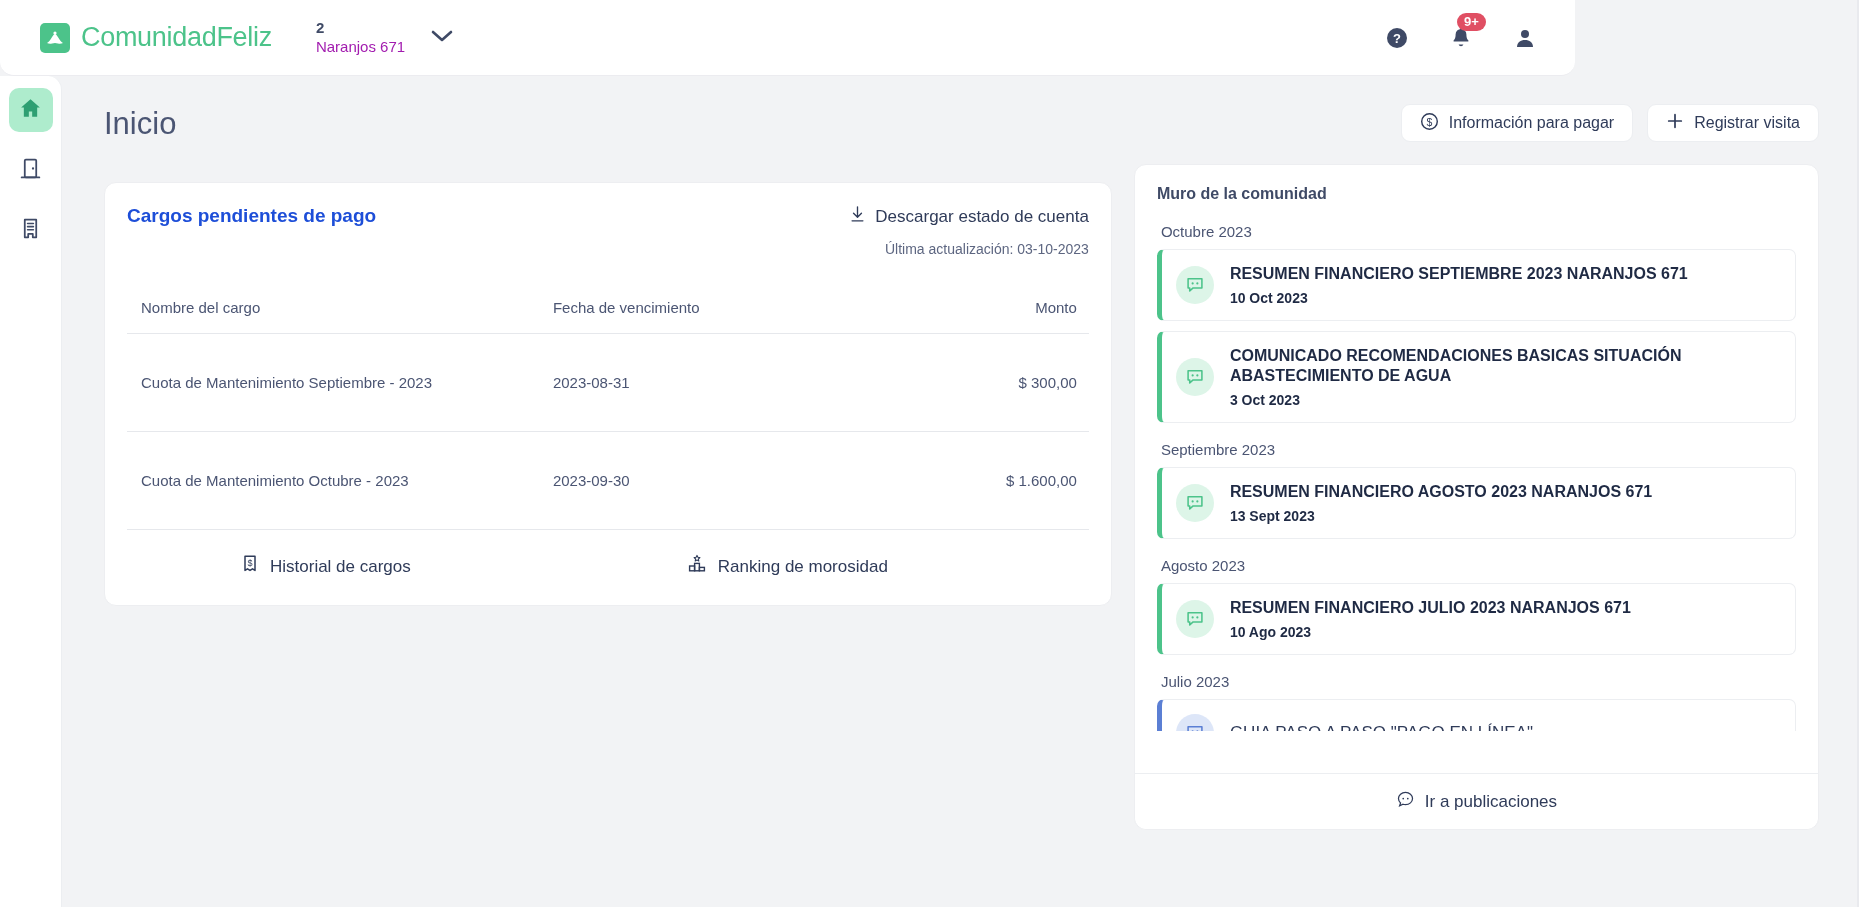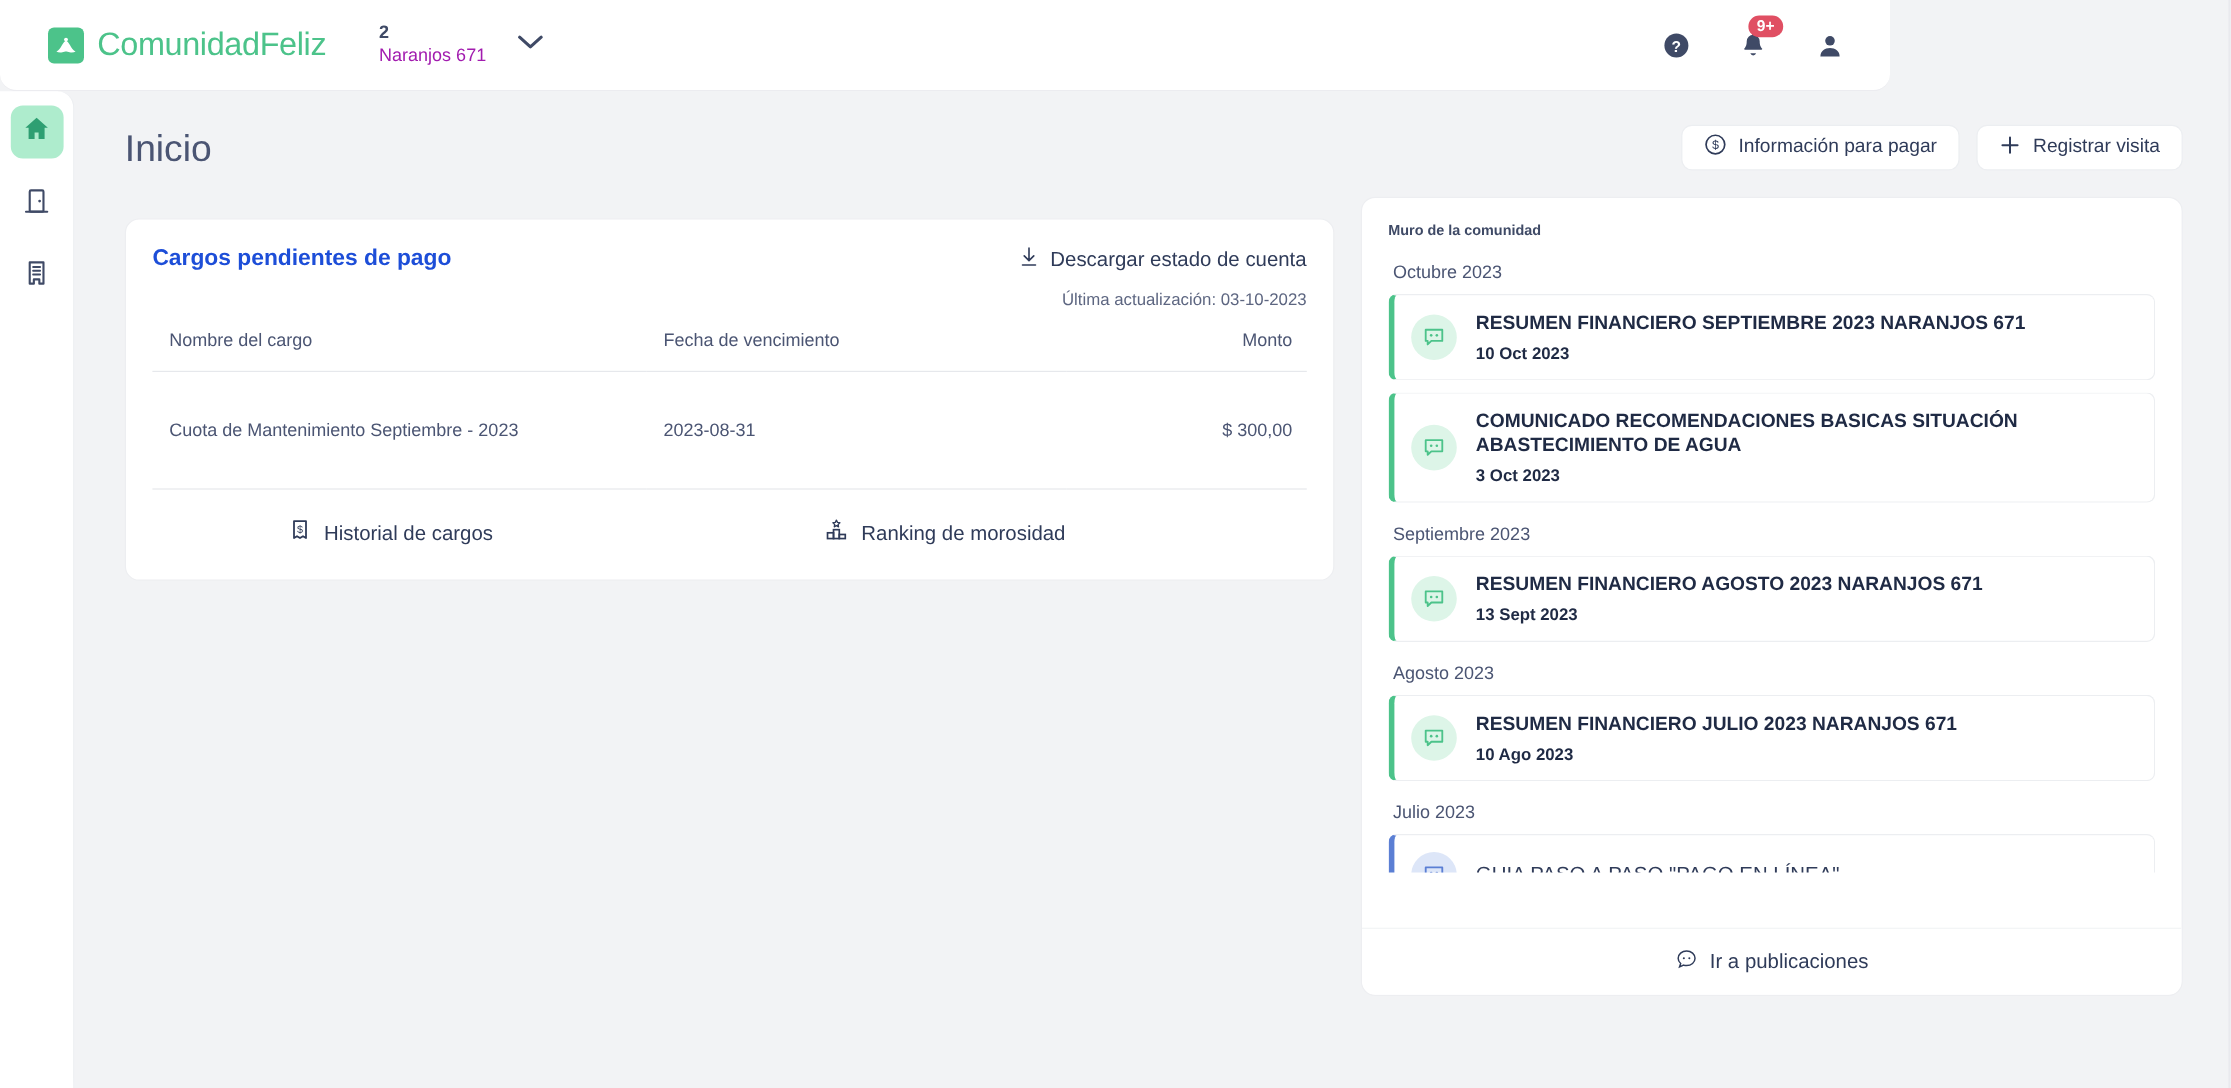--- a/index.html
+++ b/index.html
@@ -118,21 +118,21 @@
   .charges { margin-top: 18px; padding: 22px 22px 0 22px; }
   .charges-top { display: flex; align-items: flex-start; }
   .charges-title { font-size: 19px; font-weight: bold; color: #1d4ed8; }
   .charges-right { margin-left: auto; text-align: right; }
   .dl-link {
     display: flex; align-items: center; gap: 9px; justify-content: flex-end;
     font-size: 17px; color: #2f3b59; cursor: pointer;
   }
   .updated { font-size: 14px; color: #5d6681; margin-top: 13px; }
 
-  table { width: 100%; border-collapse: collapse; margin-top: 18px; }
+  table { width: 100%; border-collapse: collapse; margin-top: 42px; }
   th {
     font-size: 15px; font-weight: 400; color: #4b5573;
     text-align: left; padding: 0 0 17px 14px;
     border-bottom: 1px solid #e6e8ec;
   }
   th.r, td.r { text-align: right; padding-left: 0; padding-right: 12px; }
   td {
     font-size: 15px; color: #4b5573;
     padding: 40px 0 40px 14px;
     border-bottom: 1px solid #e6e8ec;
@@ -146,21 +146,21 @@
   }
   .foot-link {
     display: flex; align-items: center; gap: 11px;
     font-size: 17px; color: #2f3b59; cursor: pointer;
   }
   .fl1 { margin-left: 114px; }
   .fl2 { margin-left: 276px; }
 
   
   .wall { height: 666px; padding: 20px 22px 0 22px; position: relative; overflow: hidden; }
-  .wall-title { font-size: 12px; font-weight: bold; color: #3f4a66; margin-bottom: 20px; }
+  .wall-title { font-size: 16px; font-weight: bold; color: #3f4a66; margin-bottom: 20px; }
   .wall-scroll { height: 508px; overflow: hidden; }
   .month { font-size: 15px; color: #4b5573; margin: 0 0 9px 4px; }
   .month + .month, .post + .month { margin-top: 18px; }
   .post {
     background: #fff; border: 1px solid #eceef1; border-radius: 7px;
     border-left: 5px solid #4cc38a;
     display: flex; align-items: center; gap: 16px;
     padding: 14px 16px 14px 14px; margin-bottom: 10px;
     cursor: pointer;
   }
@@ -319,20 +319,25 @@
               <th class="c-date">Fecha de vencimiento</th>
               <th class="r c-amt">Monto</th>
             </tr>
               </thead>
             <tbody>
               <tr>
                 <td>Cuota de Mantenimiento Septiembre - 2023</td>
                 <td>2023-08-31</td>
                 <td class="r">$ 300,00</td>
               </tr>
+              <tr>
+                <td>Cuota de Mantenimiento Octubre - 2023</td>
+                <td>2023-09-30</td>
+                <td class="r">$ 1.600,00</td>
+              </tr>
             </tbody>
           </table>
 
           <div class="charges-foot">
             <div class="foot-link fl1">
               <span>
                 <svg width="18" height="20" viewBox="0 0 18 20">
                     <path d="M4 2.2h10v14.2l-2.5-1.6-2.5 1.6-2.5-1.6L4 16.4z" fill="none" stroke="#2f3b59" stroke-width="1.5" stroke-linejoin="round"></path>
                     <text x="9" y="11.8" font-size="9" fill="#2f3b59" text-anchor="middle" font-family="Liberation Sans, sans-serif">$</text>
                   </svg>

